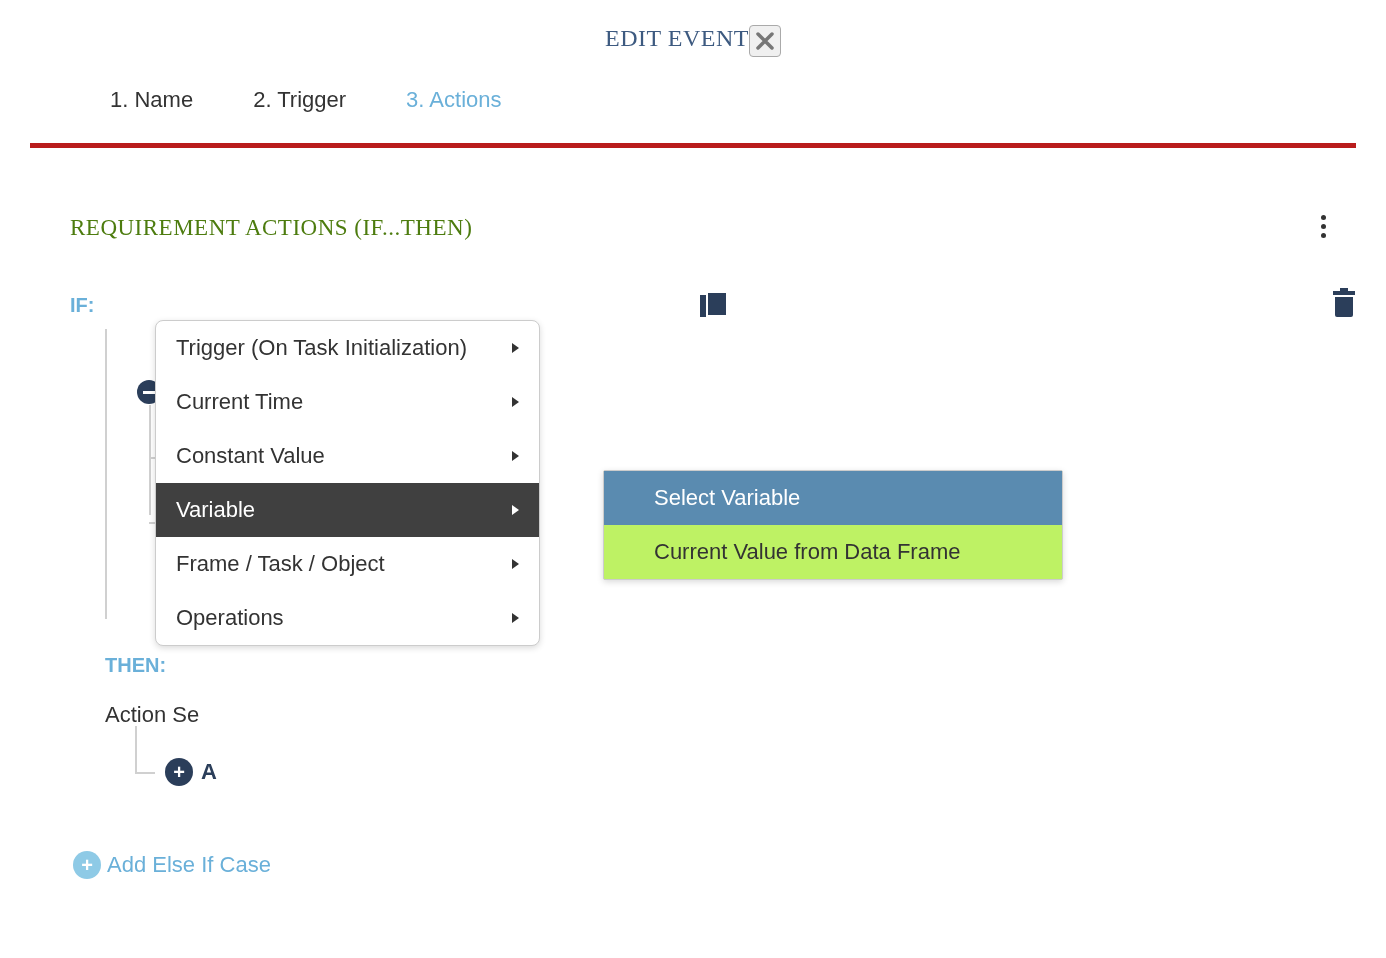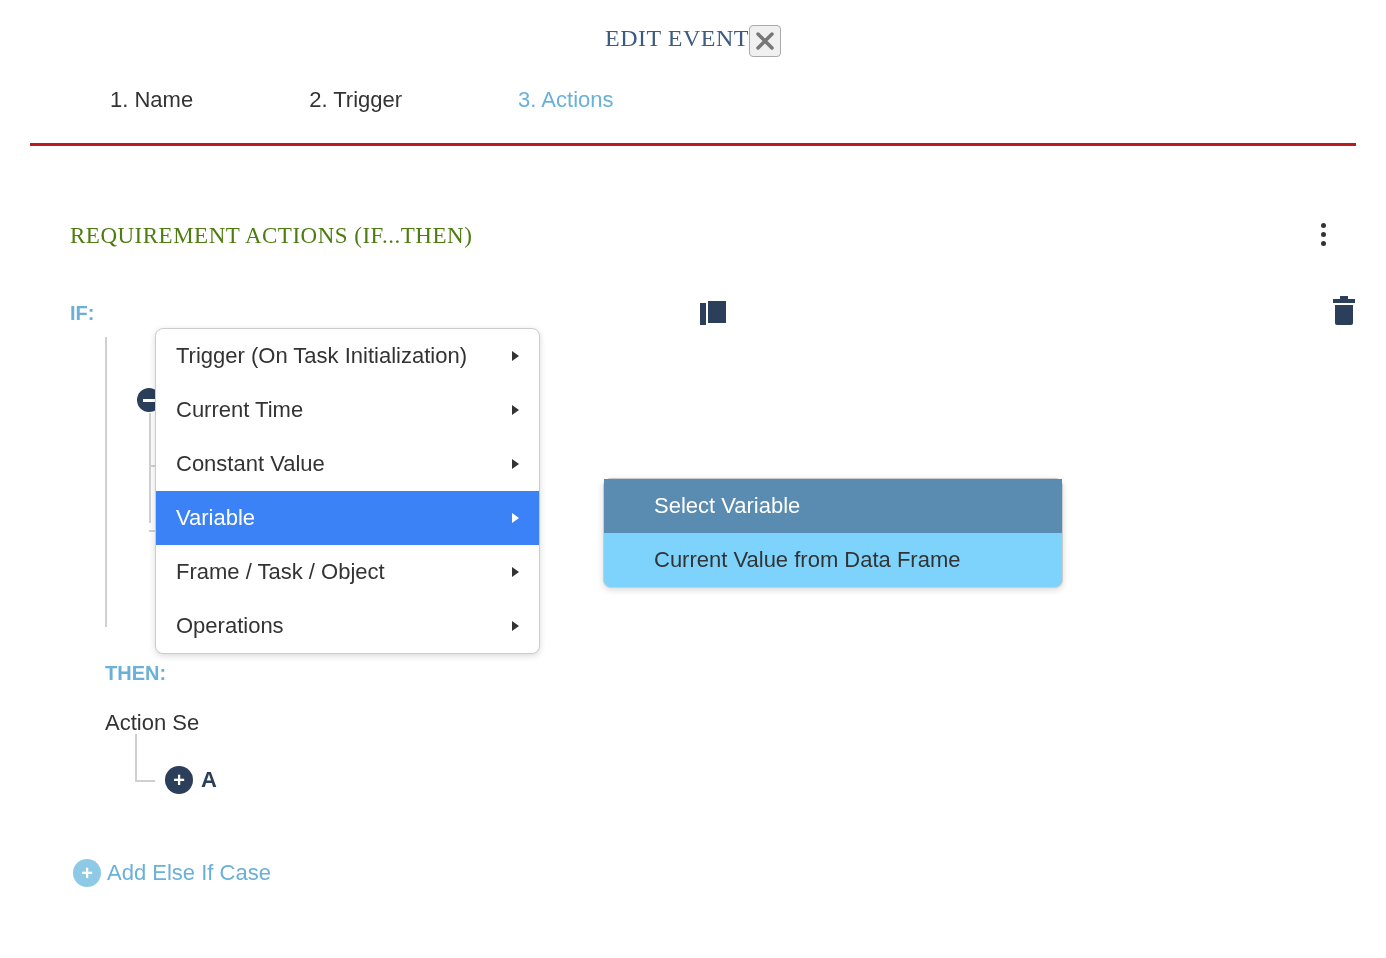--- a/index.html
+++ b/index.html
@@ -36,24 +36,24 @@
       display: flex;
       align-items: center;
       justify-content: center;
       cursor: pointer;
       color: #777;
       font-size: 22px;
       font-weight: bold;
     }
     .tabs {
       display: flex;
-      gap: 116px;
+      gap: 60px;
       padding: 30px 0 30px 80px;
-      border-bottom: 3px solid #b91c1c;
-      margin: 0 30px 12px 30px;
+      border-bottom: 5px solid #b91c1c;
+      margin: 0 30px 2px 30px;
     }
     .tab {
       font-size: 22px;
       color: #333;
       cursor: pointer;
     }
     .tab.active {
       color: #6ab0d9;
     }
     .content {
@@ -399,40 +399,40 @@
     .context-menu-item {
       padding: 14px 20px;
       font-size: 22px;
       color: #333;
       display: flex;
       justify-content: space-between;
       align-items: center;
       cursor: pointer;
     }
     .context-menu-item.highlighted {
-      background: #3b82f6;
+      background: #404040;
       color: white;
     }
     .submenu-arrow {
       width: 0;
       height: 0;
       border-top: 5px solid transparent;
       border-bottom: 5px solid transparent;
       border-left: 7px solid #333;
     }
     .context-menu-item.highlighted .submenu-arrow {
       border-left-color: white;
     }
     .submenu {
       position: absolute;
       top: 320px;
       left: 603px;
-      background: #7dd3fc;
+      background: #bef264;
       border: 1px solid #ccc;
-      border-radius: 8px;
+      border-radius: 2px;
       box-shadow: 0 2px 6px rgba(0,0,0,0.15);
       width: 460px;
       z-index: 101;
     }
     .submenu-item {
       padding: 14px 20px 14px 50px;
       font-size: 22px;
       color: #333;
       cursor: pointer;
     }

